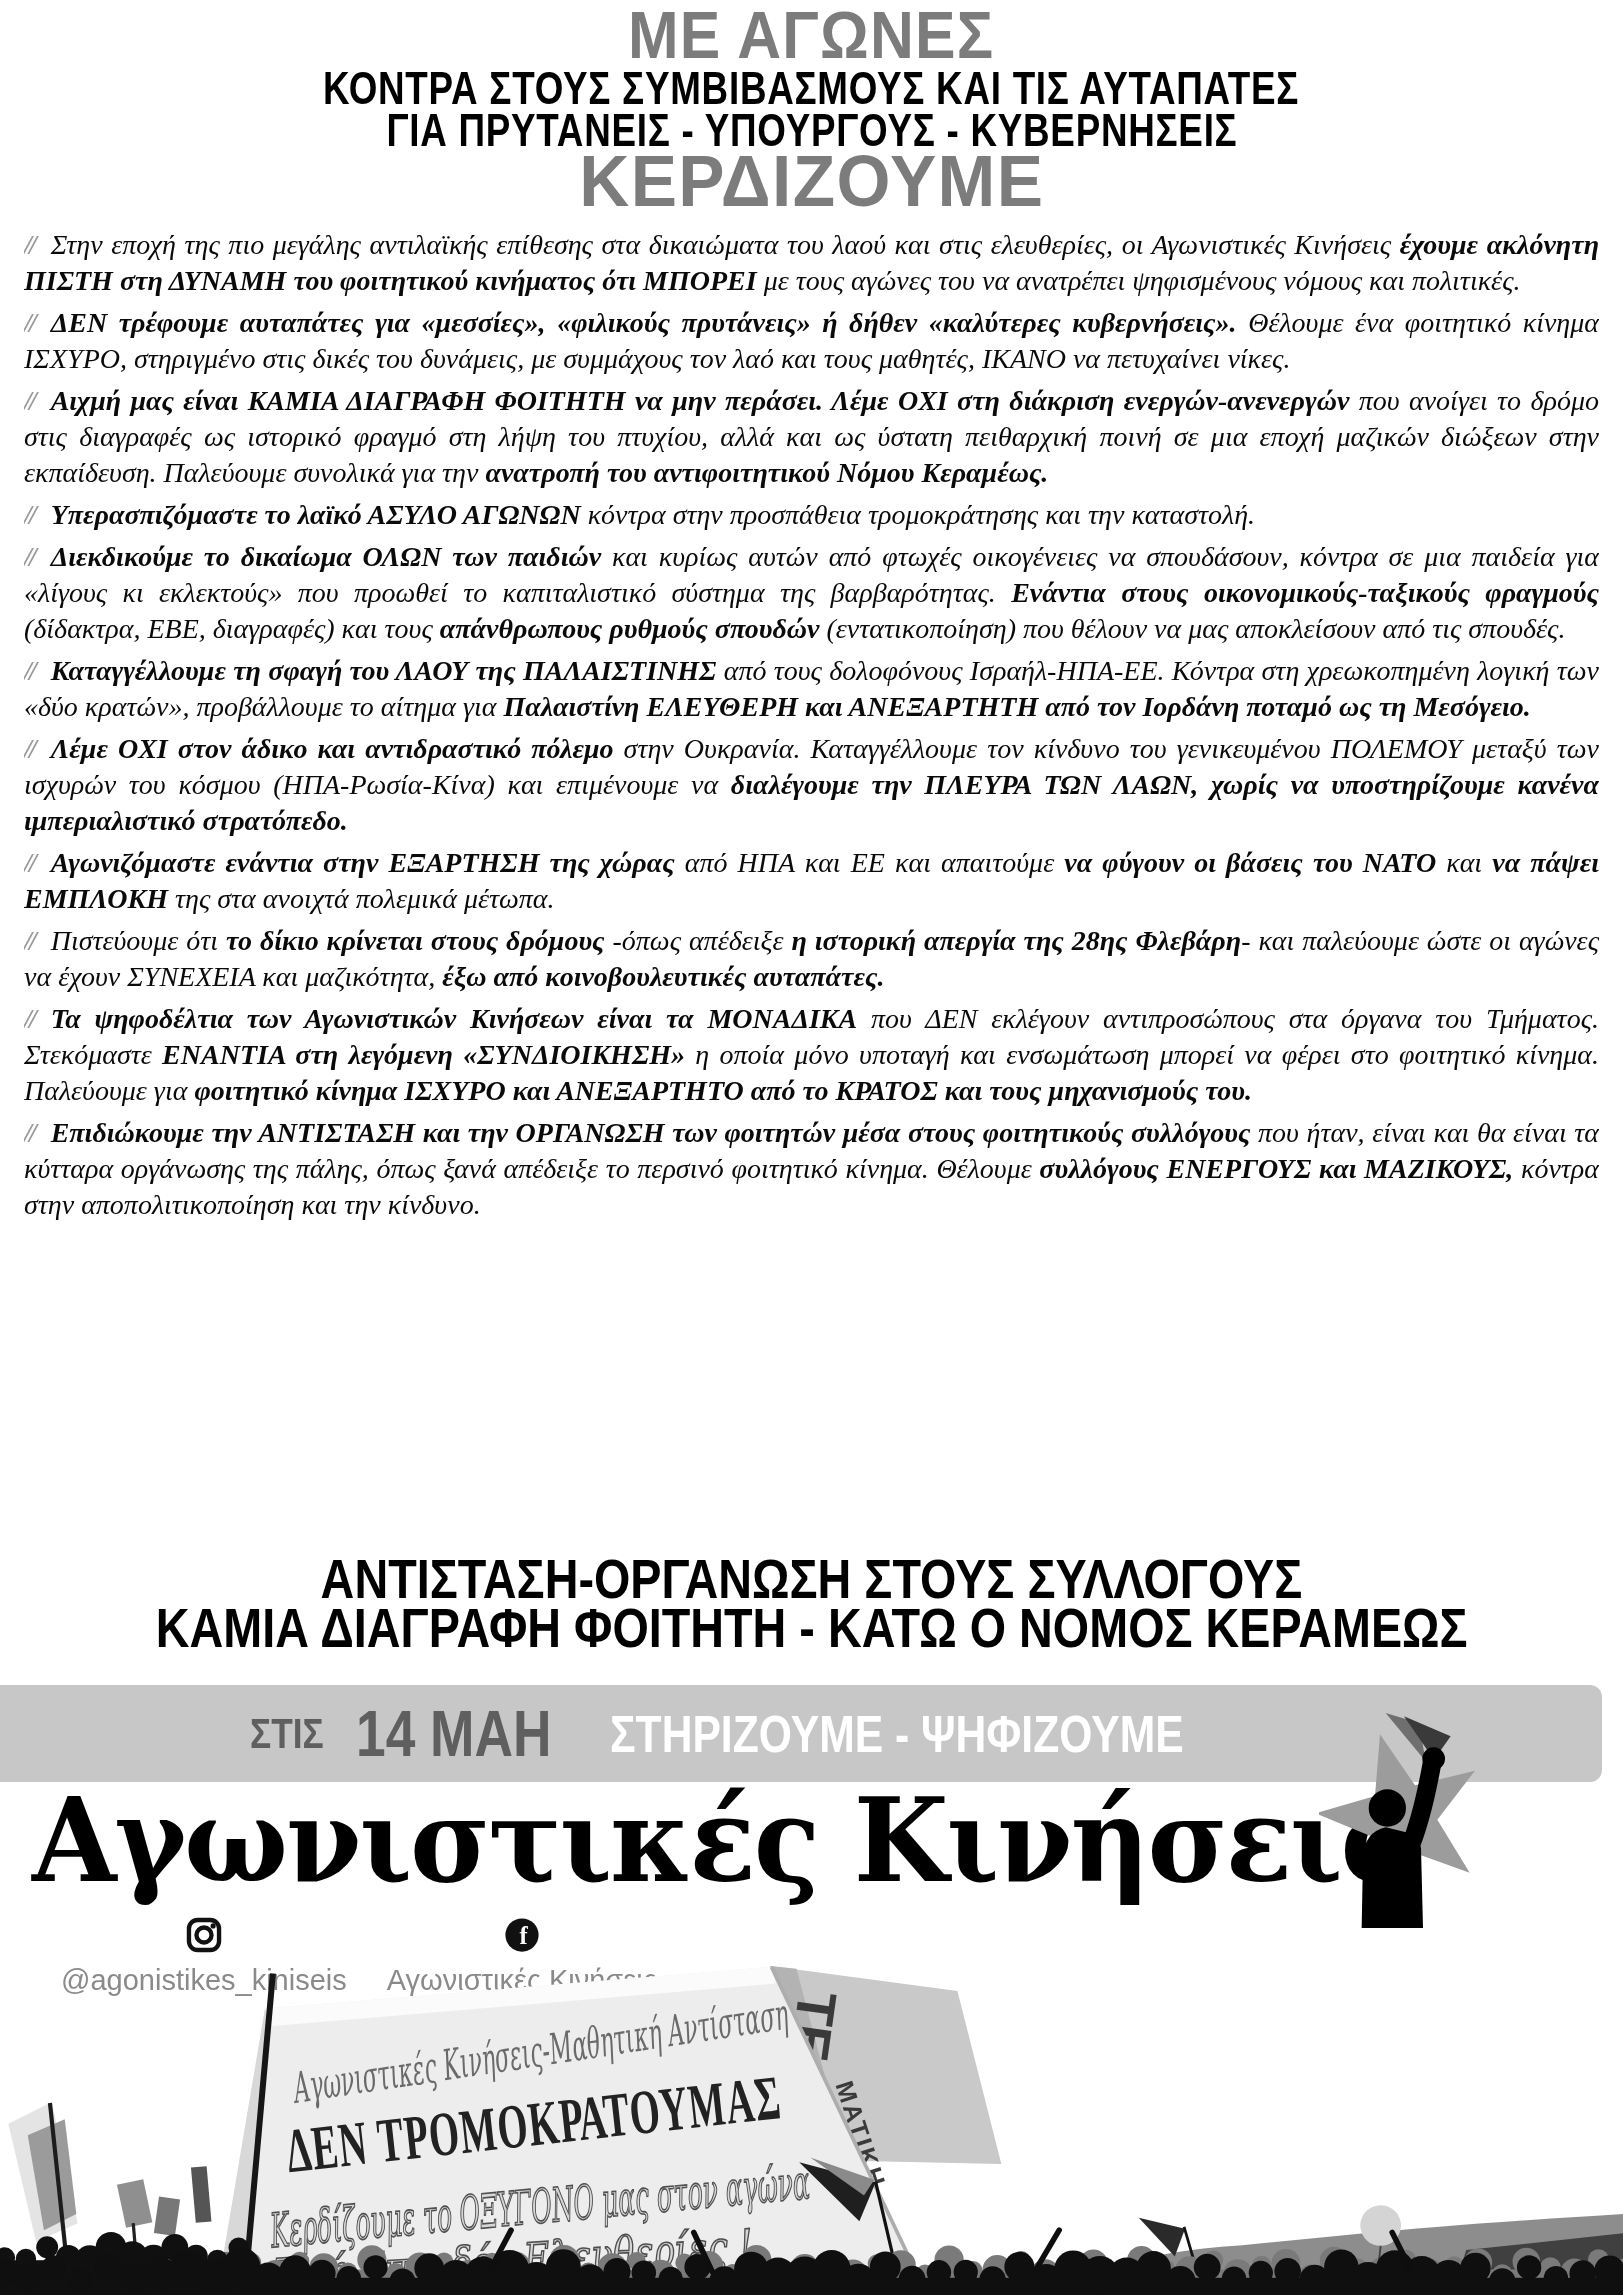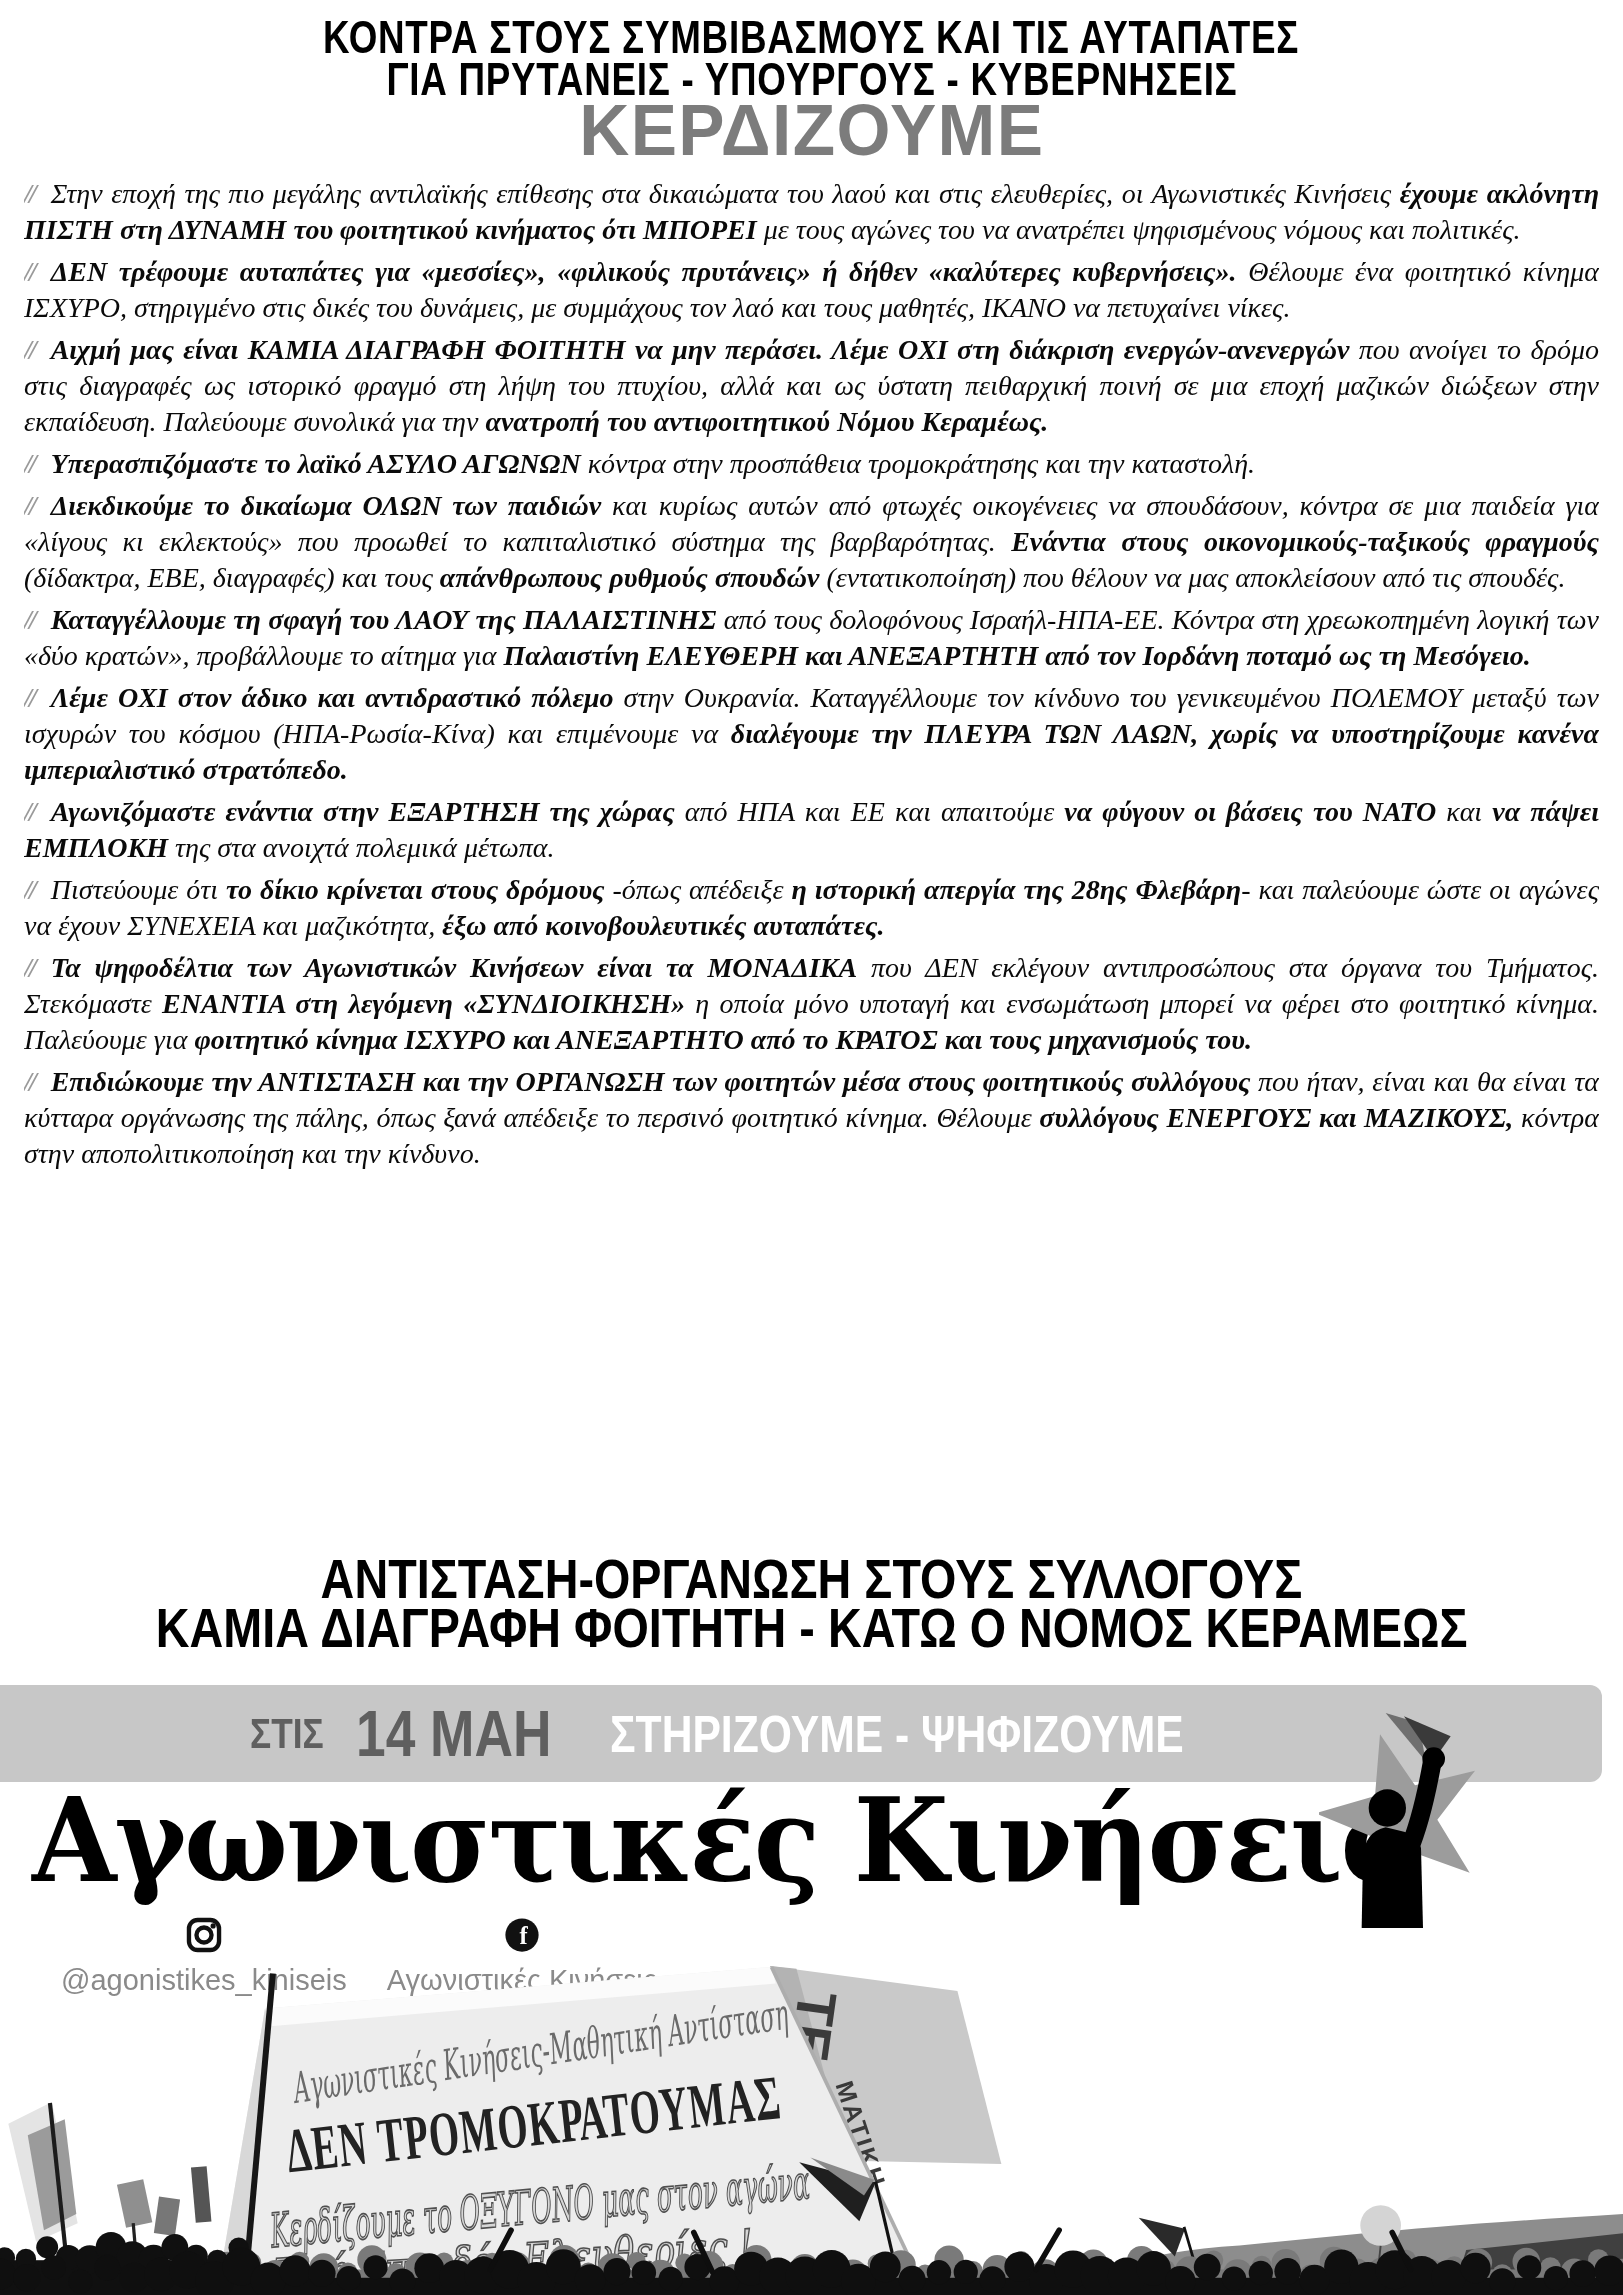--- a/index.html
+++ b/index.html
@@ -60,20 +60,23 @@
   .ph-line3{font-size:102px;}
   .ph-line4{font-size:96px;}
   .ph-side{font-family:"Liberation Sans",sans-serif;font-weight:700;fill:#3a3a3a;}
 </style>
 </head>
 <body>
 
 <div class="page">
 
   <header class="masthead">
+    <div class="hline">
+        <span class="hl h1">ΜΕ ΑΓΩΝΕΣ</span>
+      </div>
     <div class="hline">
         <span class="hl h2">ΚΟΝΤΡΑ ΣΤΟΥΣ ΣΥΜΒΙΒΑΣΜΟΥΣ ΚΑΙ ΤΙΣ ΑΥΤΑΠΑΤΕΣ</span>
       </div>
     <div class="hline">
         <span class="hl h3">ΓΙΑ ΠΡΥΤΑΝΕΙΣ - ΥΠΟΥΡΓΟΥΣ - ΚΥΒΕΡΝΗΣΕΙΣ</span>
       </div>
     <div class="hline">
         <span class="hl h4">ΚΕΡΔΙΖΟΥΜΕ</span>
       </div>
   </header>

